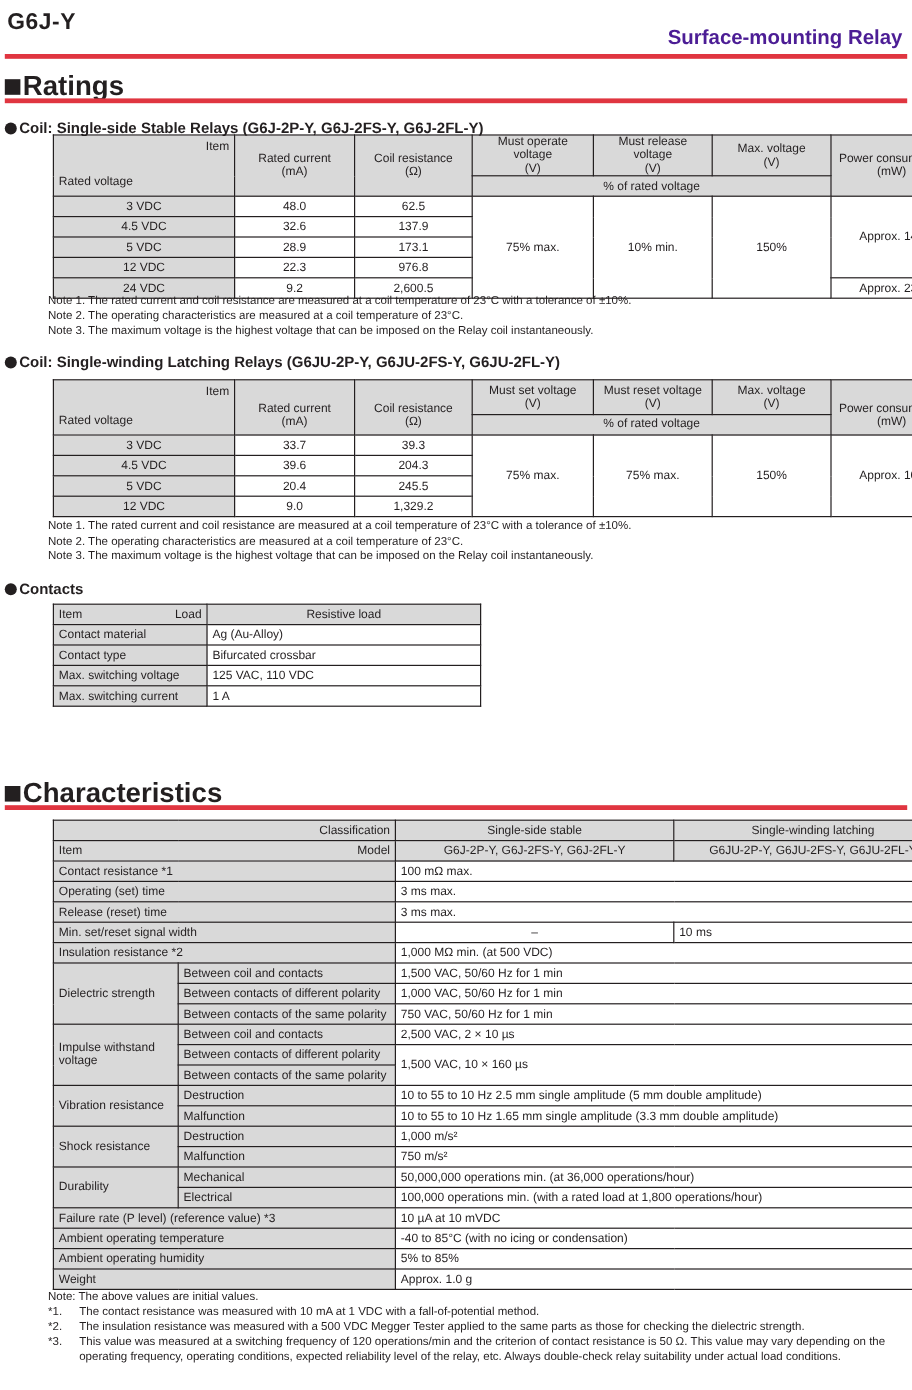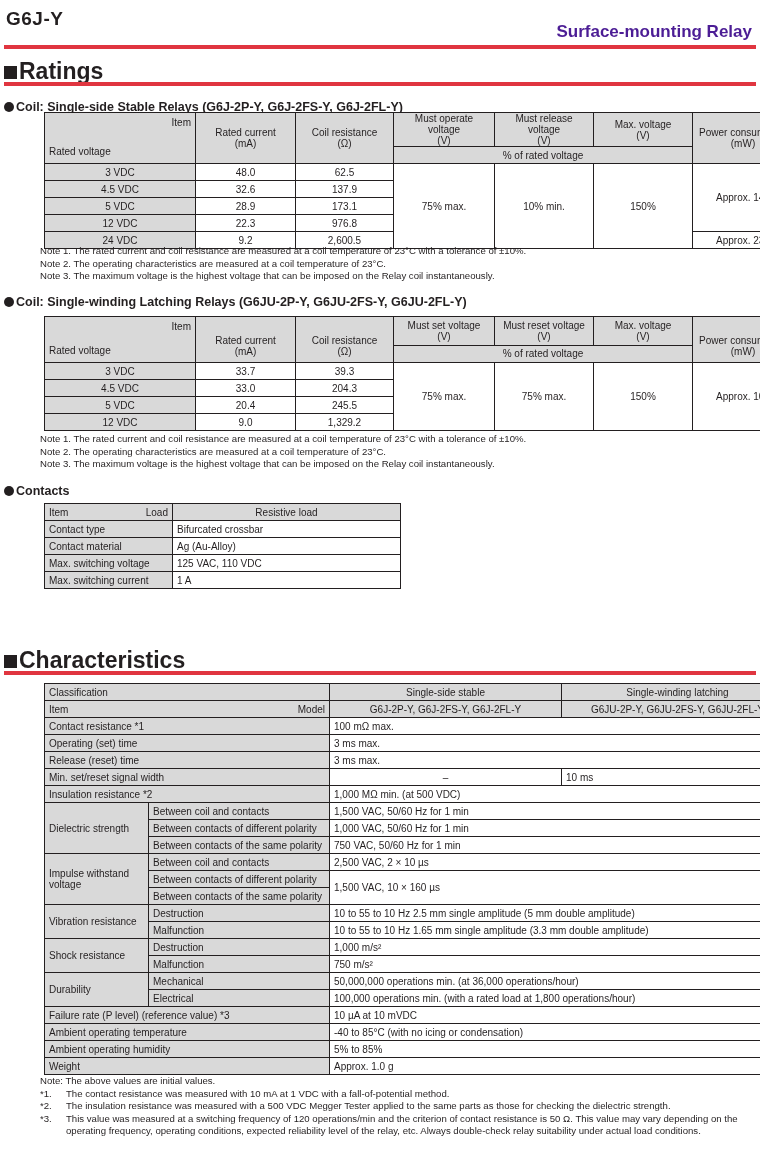--- a/index.html
+++ b/index.html
@@ -9,21 +9,21 @@
   .subtitle { right: 8px; top: 22px; font-size: 17px; font-weight: bold; color: #4c1d95; }
   .redline { left: 4px; right: 4px; height: 4px; background: #e03540; }
   .section { left: 4px; font-size: 23px; font-weight: bold; }
   .section .sq { display: inline-block; width: 13px; height: 13px; background: #231f20; margin-right: 2px; vertical-align: 0px; }
   .sub { left: 4px; font-size: 12.5px; font-weight: bold; }
   .sub .dot { display: inline-block; width: 10px; height: 10px; border-radius: 50%; background: #231f20; margin-right: 2px; vertical-align: -1px; }
   table { border-collapse: collapse; position: absolute; font-size: 10px; margin-left: 40px; }
   td { border: 1px solid #231f20; padding: 0 4px; height: 17px; }
   .g { background: #d9d9d9; }
   .c { text-align: center; }
-  .r { text-align: left; }
+  .r { text-align: right; }
   .notes { left: 4px; font-size: 9.6px; line-height: 12.5px; margin-left: 36px; }
   .fn { display: flex; }
   .fn .k { width: 26px; flex: none; }
 </style>
 </head>
 <body>
 
 <div class="abs title">G6J-Y</div>
 <div class="abs subtitle">Surface-mounting Relay</div>
 <div class="abs redline" style="top:45px"></div>
@@ -166,21 +166,21 @@
     <td class="g c">3 VDC</td>
     <td class="c">33.7</td>
     <td class="c">39.3</td>
     <td rowspan="4" class="c">75% max.</td>
     <td rowspan="4" class="c">75% max.</td>
     <td rowspan="4" class="c">150%</td>
     <td rowspan="4" class="c">Approx. 100</td>
   </tr>
   <tr>
     <td class="g c">4.5 VDC</td>
-    <td class="c">33.0</td>
+    <td class="c">39.6</td>
     <td class="c">204.3</td>
   </tr>
   <tr>
     <td class="g c">5 VDC</td>
     <td class="c">20.4</td>
     <td class="c">245.5</td>
   </tr>
   <tr>
     <td class="g c">12 VDC</td>
     <td class="c">9.0</td>
@@ -204,26 +204,26 @@
     </colgroup>
   <tbody>
       <tr class="g">
     <td style="position:relative">
       <span>Item</span>
       <span style="position:absolute; right:4px;text-align:right;">Load</span>
     </td>
     <td class="c">Resistive load</td>
   </tr>
   <tr>
+        <td class="g">Contact material</td>
+        <td>Ag (Au-Alloy)</td>
+      </tr>
+  <tr>
         <td class="g">Contact type</td>
         <td>Bifurcated crossbar</td>
-      </tr>
-  <tr>
-        <td class="g">Contact material</td>
-        <td>Ag (Au-Alloy)</td>
       </tr>
   <tr>
         <td class="g">Max. switching voltage</td>
         <td>125 VAC, 110 VDC</td>
       </tr>
   <tr>
         <td class="g">Max. switching current</td>
         <td>1 A</td>
       </tr>
 </tbody>

